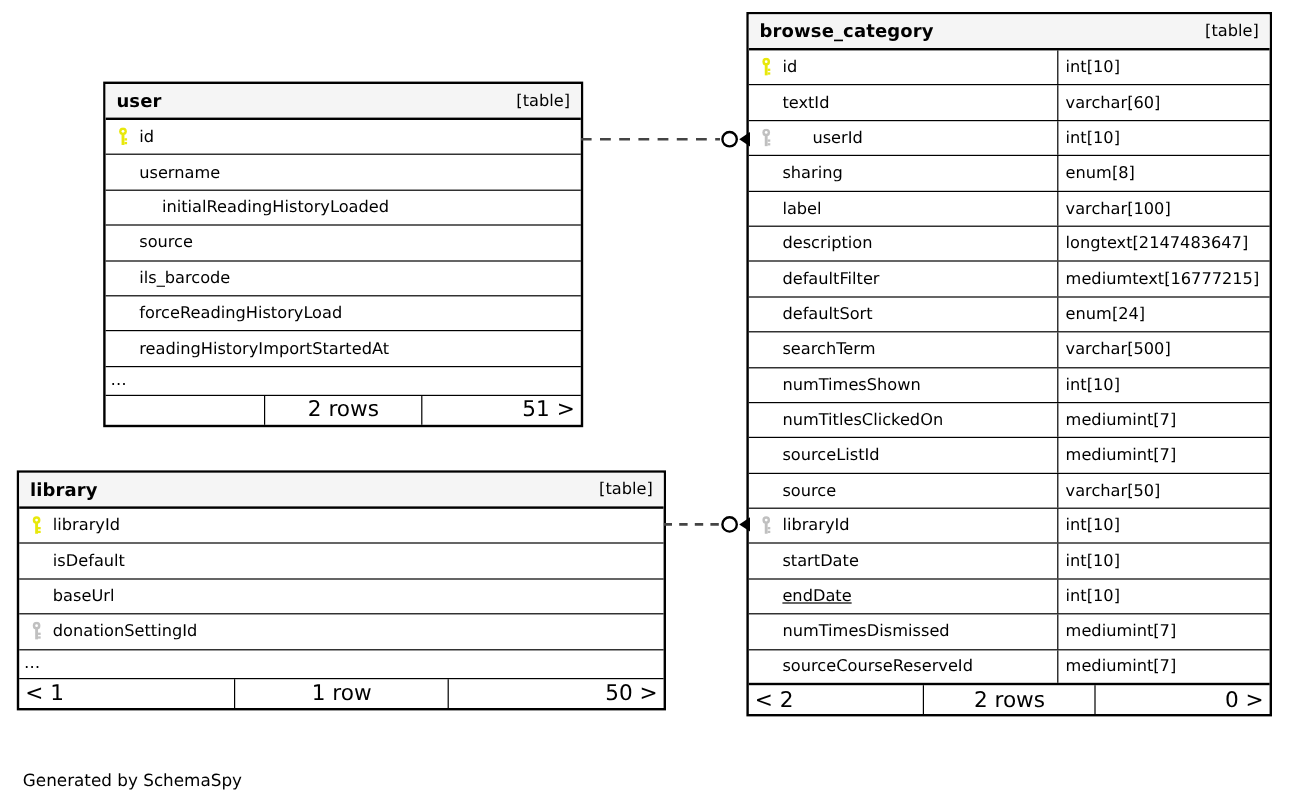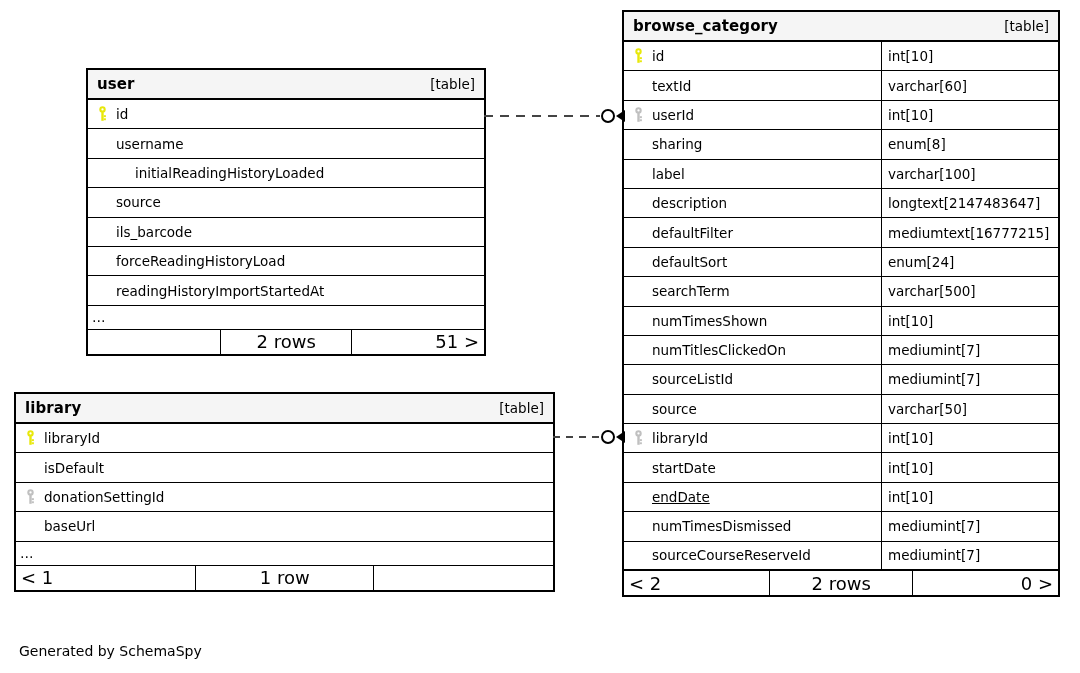--- a/index.html
+++ b/index.html
@@ -210,43 +210,44 @@
         </div>
       </div>
       <div class="tbl-row">
         <div class="col-name" style="width: 541px; flex: 1 1 auto;">
           <span class="key-slot"></span>
           <span class="col-label">isDefault</span>
         </div>
       </div>
       <div class="tbl-row">
         <div class="col-name" style="width: 541px; flex: 1 1 auto;">
+          <span class="key-slot"></span>
+          <span class="col-label">baseUrl</span>
+        </div>
+      </div>
+      <div class="tbl-row">
+        <div class="col-name" style="width: 541px; flex: 1 1 auto;">
           <span class="key-slot">
             <svg width="9" height="16" viewBox="0 0 9 16">
               <circle cx="4.5" cy="3.4" r="3.2" fill="#c0c0c0"></circle>
               <circle cx="4.5" cy="3.4" r="1.15" fill="#ffffff"></circle>
               <rect x="3.3" y="5.2" width="2.4" height="9.6" fill="#c0c0c0"></rect>
               <rect x="5.7" y="9.2" width="2.2" height="1.9" fill="#c0c0c0"></rect>
               <rect x="5.7" y="12.3" width="2.2" height="1.9" fill="#c0c0c0"></rect>
             </svg>
           </span>
           <span class="col-label">donationSettingId</span>
-        </div>
-      </div>
-      <div class="tbl-row">
-        <div class="col-name" style="width: 541px; flex: 1 1 auto;">
-          <span class="key-slot"></span>
-          <span class="col-label">baseUrl</span>
         </div>
       </div>
     </div>
   <div class="ellipsis-row">…</div>
   <div class="tbl-footer">
     <div class="foot-cell foot-prev">&lt; 1</div>
     <div class="foot-cell foot-mid">1 row</div>
+    <div class="foot-cell foot-next">50 &gt;</div>
   </div>
 </div>
 
 <div class="table-box" id="box-browse_category" style="left:622px; top:10px; width:438px;">
   <div class="tbl-header">
     <span class="tbl-title">browse_category</span>
     <span class="tbl-tag">[table]</span>
   </div>
   <div id="cols-browse_category">
       <div class="tbl-row">
@@ -265,21 +266,21 @@
         <div class="col-type">int[10]</div>
       </div>
       <div class="tbl-row">
         <div class="col-name" style="width: 257px;">
           <span class="key-slot"></span>
           <span class="col-label">textId</span>
         </div>
         <div class="col-type">varchar[60]</div>
       </div>
       <div class="tbl-row">
-        <div class="col-name" style="width: 257px;">
+        <div class="col-name" style="width: 257px; gap: 25px;">
           <span class="key-slot">
             <svg width="9" height="16" viewBox="0 0 9 16">
               <circle cx="4.5" cy="3.4" r="3.2" fill="#c0c0c0"></circle>
               <circle cx="4.5" cy="3.4" r="1.15" fill="#ffffff"></circle>
               <rect x="3.3" y="5.2" width="2.4" height="9.6" fill="#c0c0c0"></rect>
               <rect x="5.7" y="9.2" width="2.2" height="1.9" fill="#c0c0c0"></rect>
               <rect x="5.7" y="12.3" width="2.2" height="1.9" fill="#c0c0c0"></rect>
             </svg>
           </span>
           <span class="col-label">userId</span>

